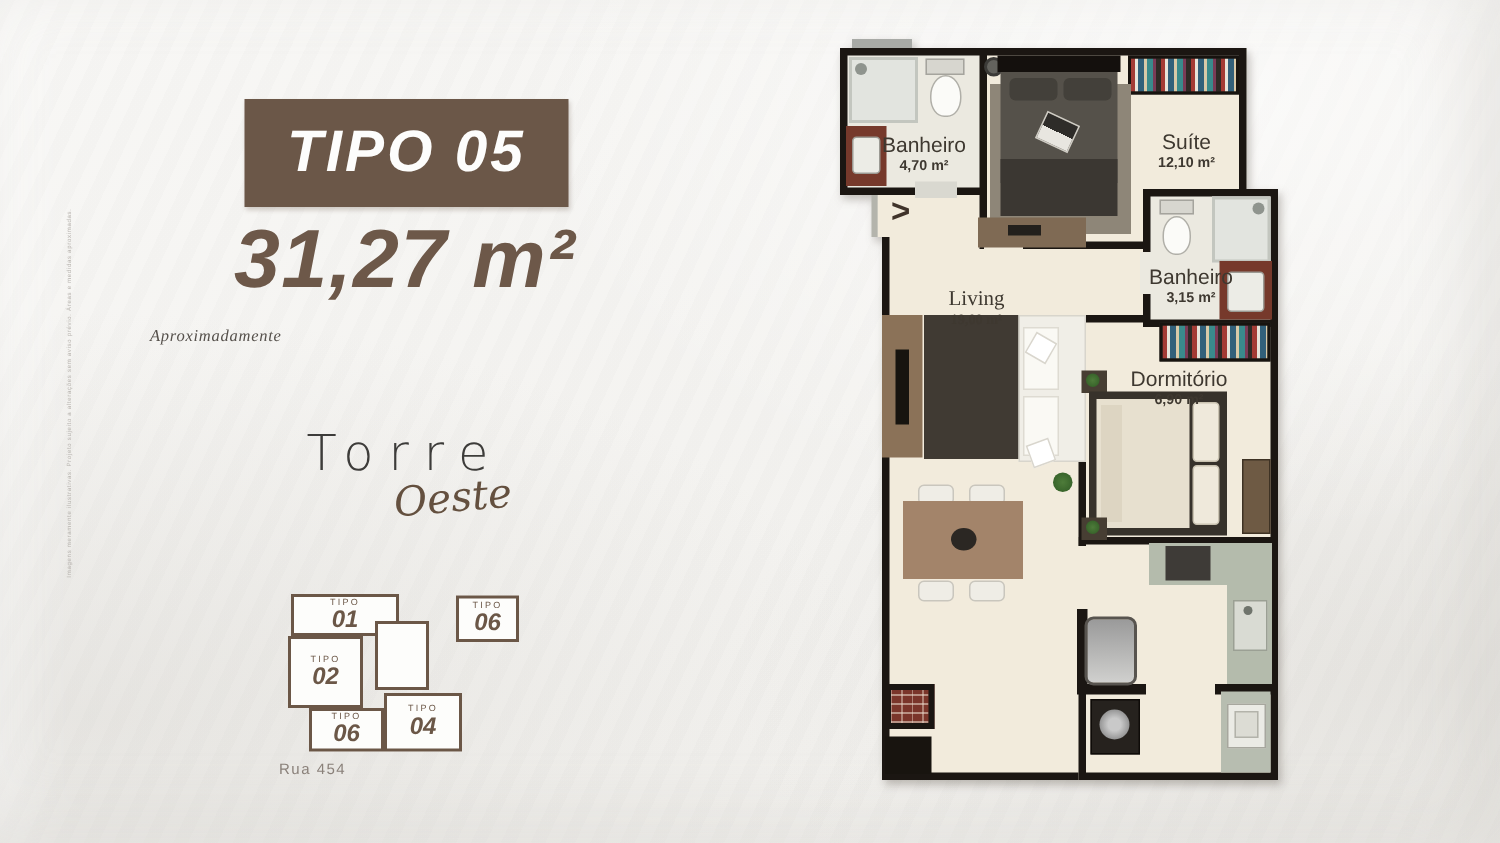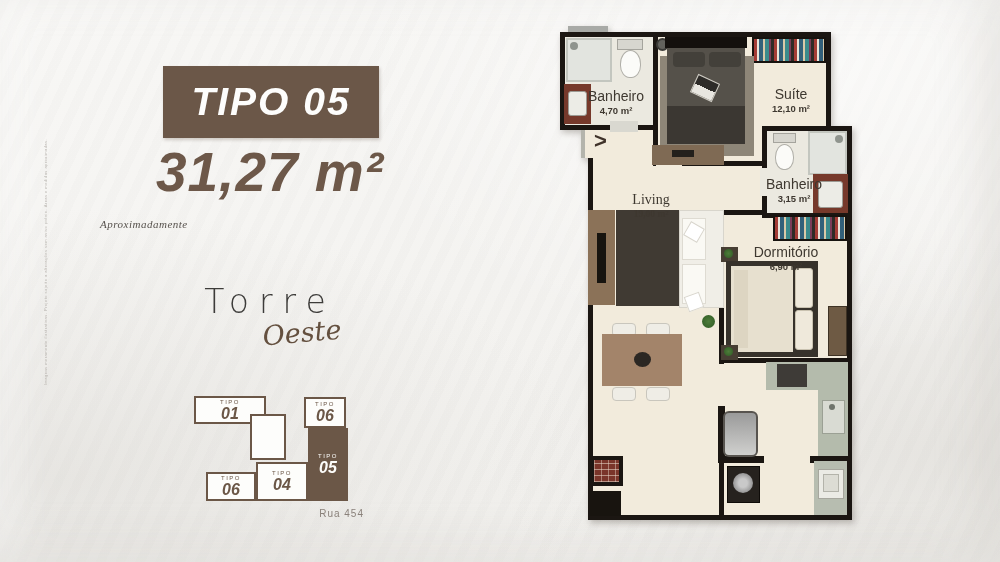--- a/index.html
+++ b/index.html
@@ -33,21 +33,21 @@
     color:#b7b3ae;font-size:9px;letter-spacing:1px;
     transform:rotate(-90deg) scale(0.45);transform-origin:center;}
   
   .keyplan{position:absolute;left:186px;top:390px;width:168px;height:118px;}
   .unit{position:absolute;box-sizing:border-box;background:#fdfdfb;border:2px solid #6b5747;
     display:flex;flex-direction:column;align-items:center;justify-content:center;color:#6b5747;}
   .unit .u-tipo{font-size:6px;letter-spacing:1.5px;line-height:1;margin-bottom:1px;}
   .unit .u-num{font-size:16px;font-weight:700;font-style:italic;line-height:1;}
   .unit.selected{background:#6b5747;color:#fdfdfb;}
   .kp-core{position:absolute;box-sizing:border-box;background:#fdfdfb;border:2px solid #6b5747;}
-  .street{position:absolute;left:196px;top:508px;width:168px;text-align:right;color:#8a817a;
+  .street{position:absolute;left:186px;top:508px;width:168px;text-align:left;color:#8a817a;
     font-size:10px;letter-spacing:1px;}
   
   .plan{position:absolute;left:556px;top:18px;width:342px;height:505px;
     filter:drop-shadow(2px 3px 3px rgba(70,60,50,.30));}
   .plan *{box-sizing:border-box;}
   .room{position:absolute;border:5px solid #1b1612;background:#f2ebdc;}
   .room.tile{background:#ebe9e0;}
   .patch{position:absolute;background:#f2ebdc;}
   .f{position:absolute;}
   .rlabel{position:absolute;text-align:center;color:#3e3830;line-height:1.2;}
@@ -75,33 +75,33 @@
 
   <div class="keyplan">
     <div class="unit" style="left:8px;top:6px;width:72px;height:28px;">
       <span class="u-tipo">TIPO</span>
       <span class="u-num">01</span>
     </div>
     <div class="unit" style="left:118px;top:7px;width:42px;height:31px;">
       <span class="u-tipo">TIPO</span>
       <span class="u-num">06</span>
     </div>
+    <div class="unit" style="left:6px;top:34px;width:50px;height:48px;">
+      <span class="u-tipo">TIPO</span>
+      <span class="u-num">02</span>
+    </div>
     <div class="unit" style="left:20px;top:82px;width:50px;height:29px;">
       <span class="u-tipo">TIPO</span>
       <span class="u-num">06</span>
     </div>
     <div class="unit" style="left:70px;top:72px;width:52px;height:39px;">
       <span class="u-tipo">TIPO</span>
       <span class="u-num">04</span>
     </div>
     <div class="kp-core" style="left:64px;top:24px;width:36px;height:46px;"></div>
-    <div class="unit selected" style="left:122px;top:38px;width:40px;height:73px;">
-      <span class="u-tipo">TIPO</span>
-      <span class="u-num">05</span>
-    </div>
   </div>
   <div class="street">Rua 454</div>
 
   <div class="plan">
 
     <div class="f" style="left:12px;top:8px;width:40px;height:8px;background:#a8aaa6;"></div>
     <div class="room" style="left:32px;top:104px;width:140px;height:398px;"></div>
     <div class="room" style="left:165px;top:142px;width:48px;height:55px;border-width:5px 0 0 0;"></div>
     <div class="room" style="left:163px;top:192px;width:133px;height:157px;"></div>
     <div class="room" style="left:163px;top:340px;width:133px;height:162px;"></div>

